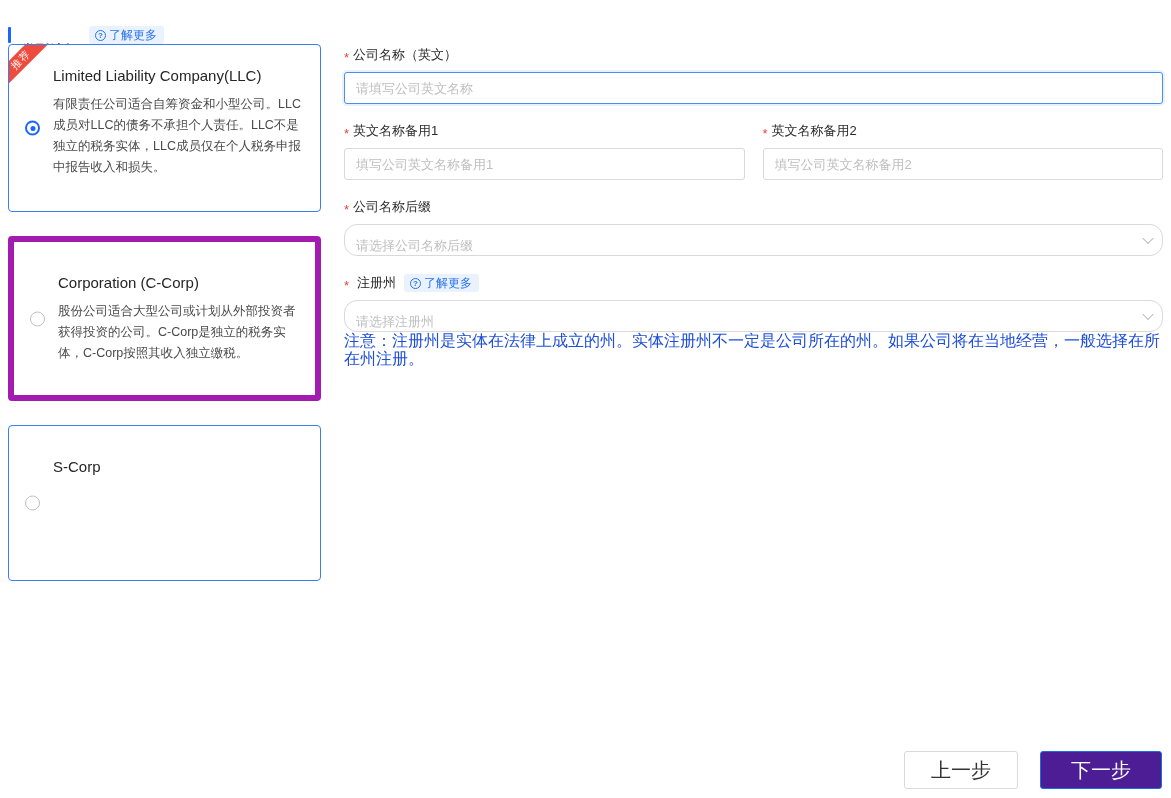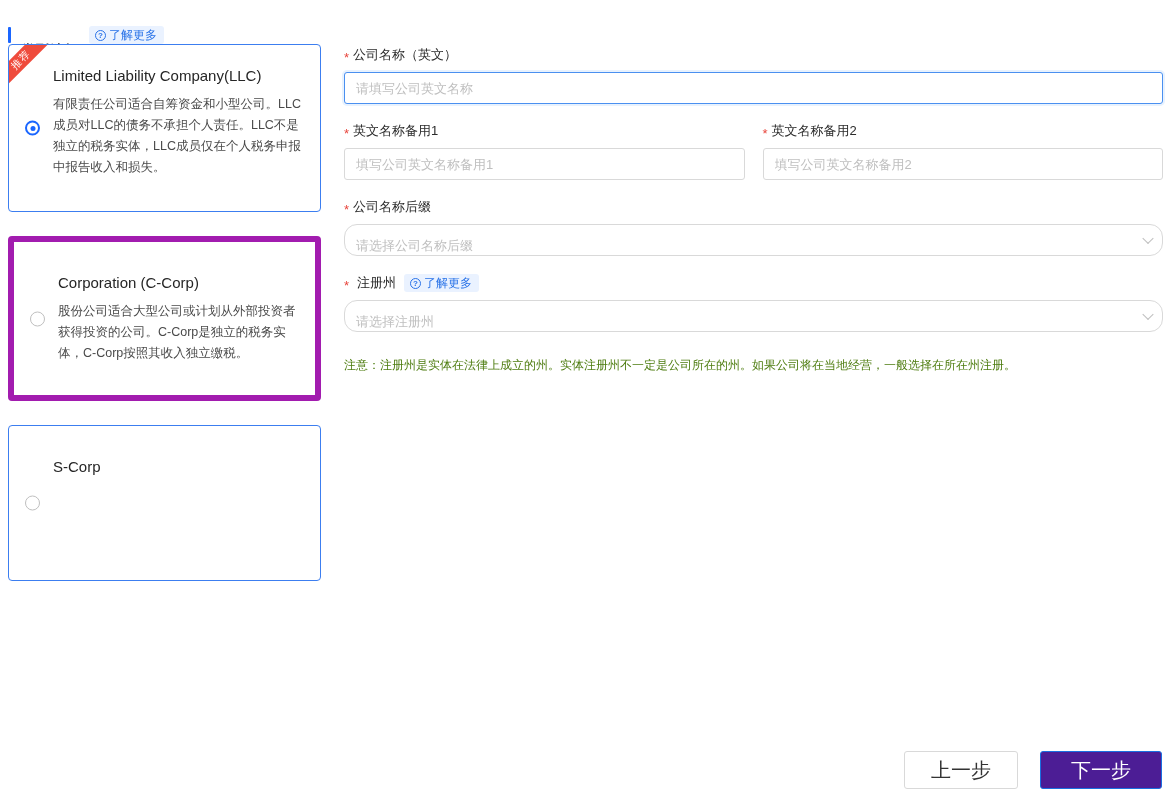--- a/index.html
+++ b/index.html
@@ -191,23 +191,23 @@
   }
   .chev {
     position: absolute;
     right: 10px; top: 50%;
     width: 8px; height: 8px;
     border-right: 1px solid #bfbfbf;
     border-bottom: 1px solid #bfbfbf;
     transform: translateY(-70%) rotate(45deg);
   }
   .hint {
-    font-size: 12px;
-    color: #4d7c0f;
-    margin-top: 24px;
+    font-size: 16px;
+    color: #1d4ed8;
+    margin-top: 0;
     line-height: 18px;
   }
   .label-inline {
     display: flex;
     align-items: center;
     gap: 8px;
     margin-bottom: 8px;
   }
 
   

